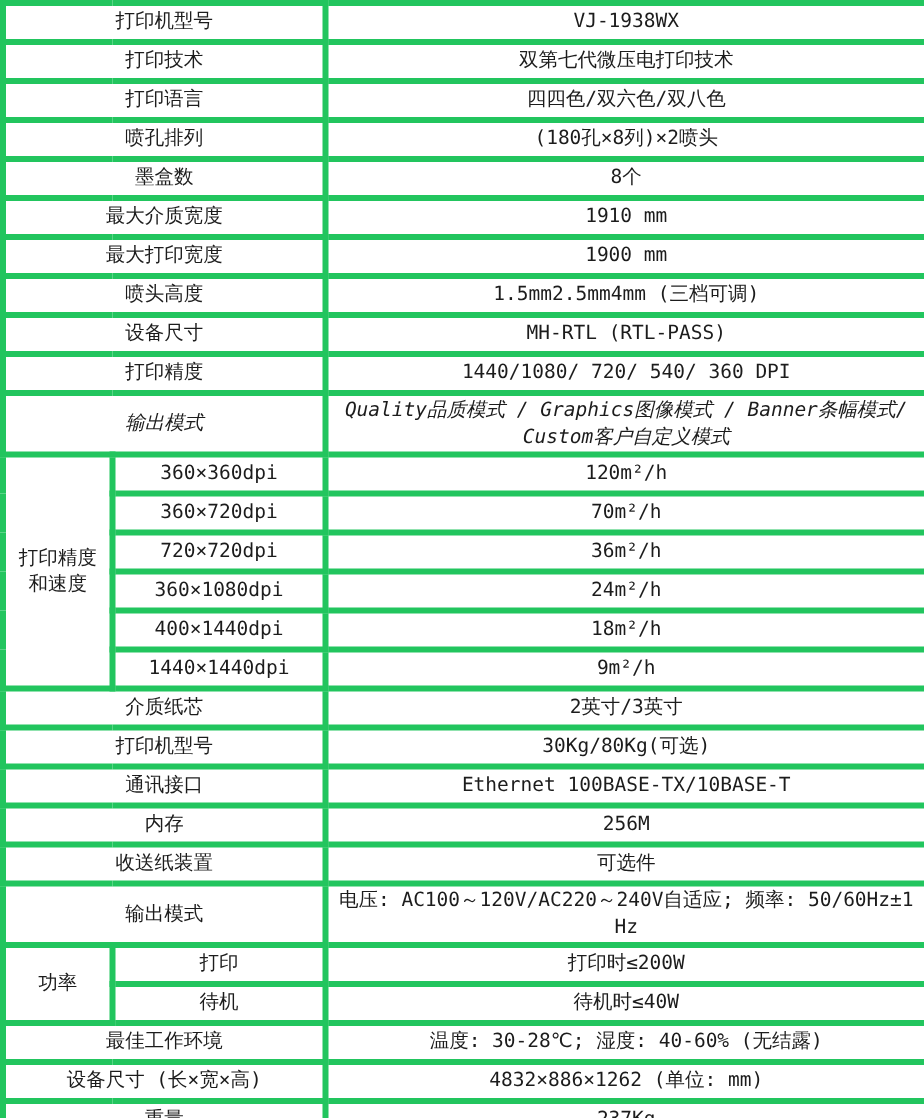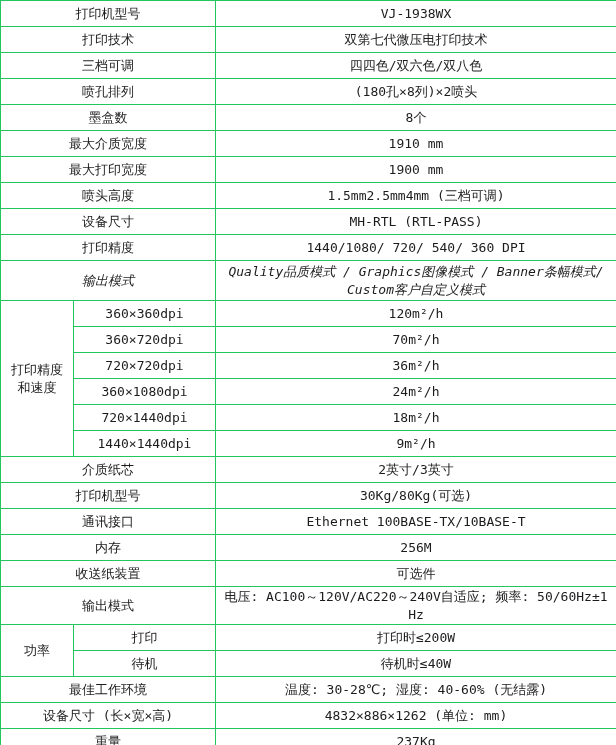--- a/index.html
+++ b/index.html
@@ -14,21 +14,21 @@
     table-layout: fixed;
     font-family: "DejaVu Sans Mono", "DejaVu Sans", "Liberation Sans", sans-serif;
     font-size: 13px;
     color: #1c1c1c;
     background: #ffffff;
   }
   .spec-table col.c1 { width: 73px; }
   .spec-table col.c2 { width: 142px; }
   .spec-table col.c3 { width: 401px; }
   .spec-table td {
-    border: 1px solid #22c55e;
+    border: 4px solid #22c55e;
     text-align: center;
     vertical-align: middle;
     padding: 1px 6px;
     line-height: 1.35;
     overflow: hidden;
     word-break: break-all;
     margin-top: 30px;
   }
   .spec-table tr { height: 26px; }
   .spec-table tr.tall { height: 40px; font-style: italic; }
@@ -46,21 +46,21 @@
   <tbody>
       <tr>
     <td colspan="2">打印机型号</td>
     <td>VJ-1938WX</td>
   </tr>
   <tr>
     <td colspan="2">打印技术</td>
     <td>双第七代微压电打印技术</td>
   </tr>
   <tr>
-    <td colspan="2">三档可调</td>
+    <td colspan="2">打印语言</td>
     <td>四四色/双六色/双八色</td>
   </tr>
   <tr>
     <td colspan="2">喷孔排列</td>
     <td>(180孔×8列)×2喷头</td>
   </tr>
   <tr>
     <td colspan="2">墨盒数</td>
     <td>8个</td>
   </tr>
@@ -100,21 +100,21 @@
   </tr>
   <tr>
     <td>720×720dpi</td>
     <td>36m²/h</td>
   </tr>
   <tr>
     <td>360×1080dpi</td>
     <td>24m²/h</td>
   </tr>
   <tr>
-    <td>720×1440dpi</td>
+    <td>400×1440dpi</td>
     <td>18m²/h</td>
   </tr>
   <tr>
     <td>1440×1440dpi</td>
     <td>9m²/h</td>
   </tr>
 
   <tr>
     <td colspan="2">介质纸芯</td>
     <td>2英寸/3英寸</td>

